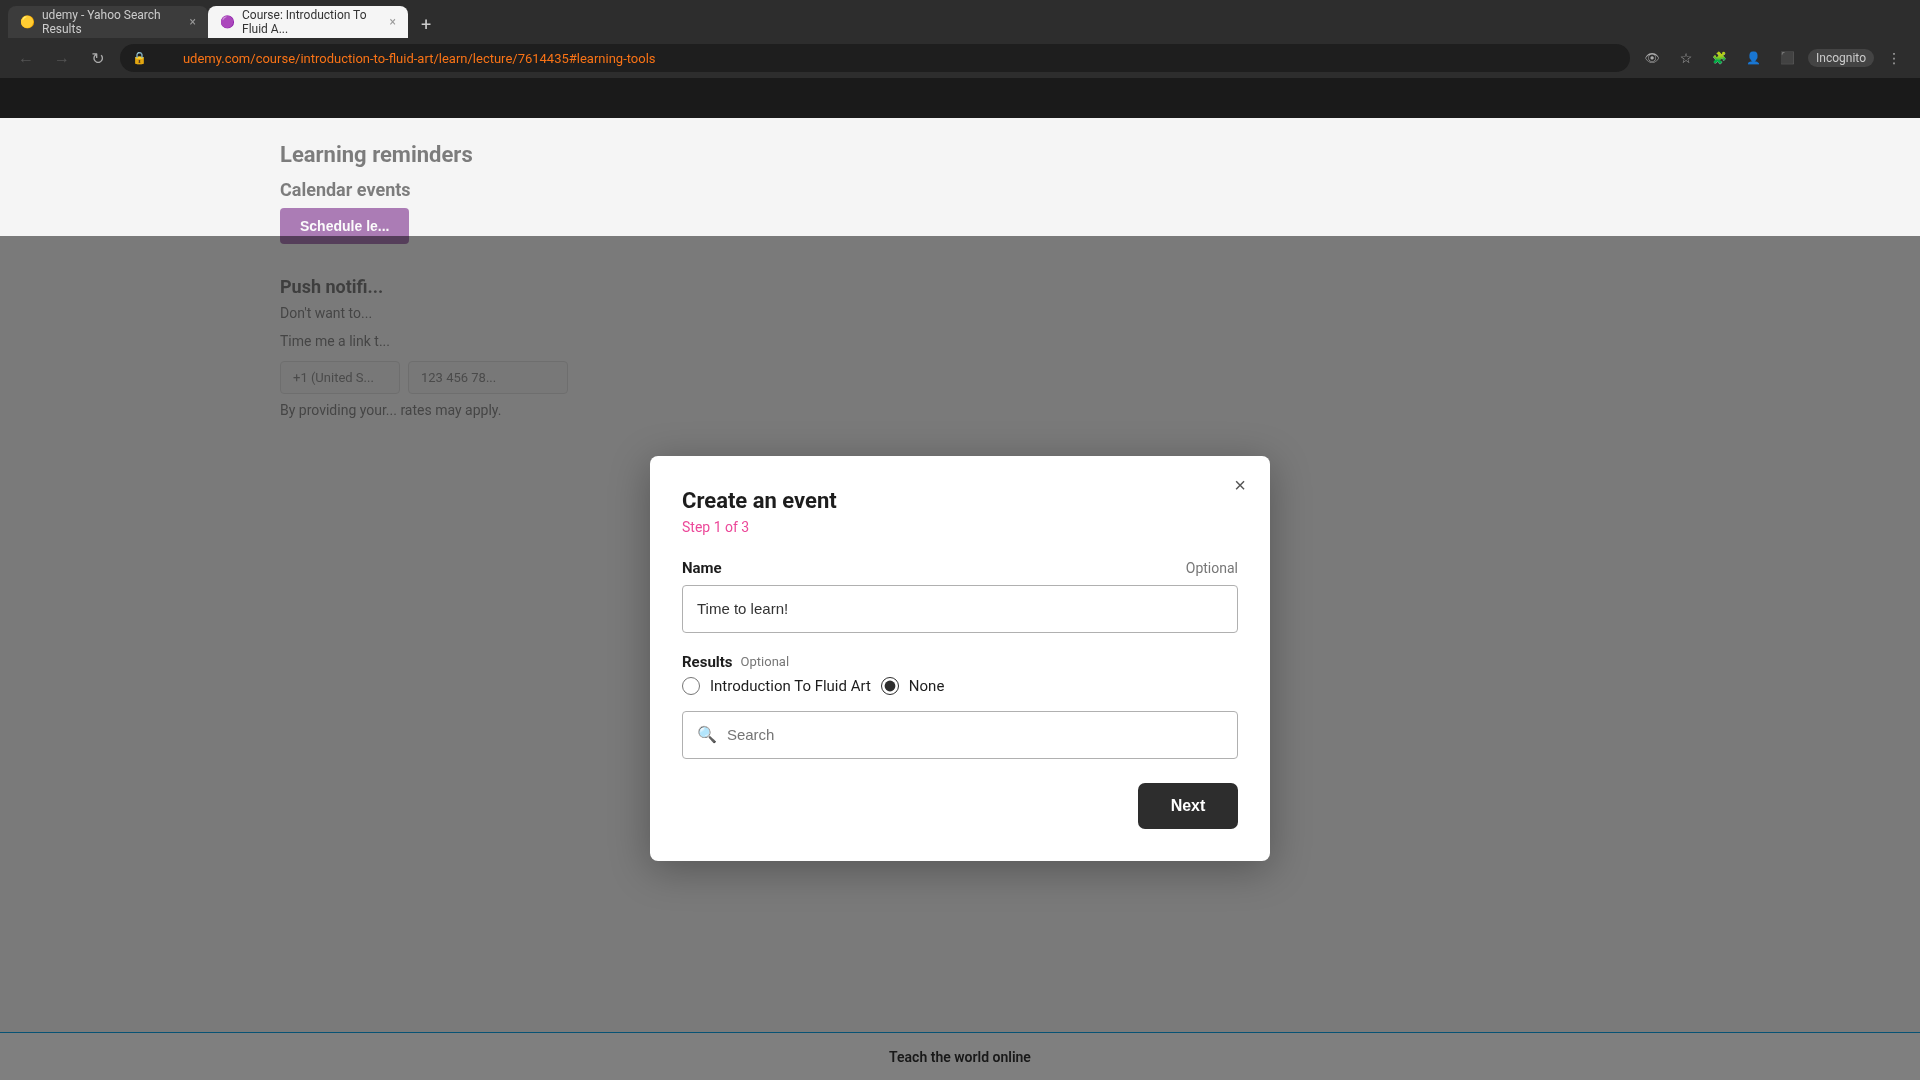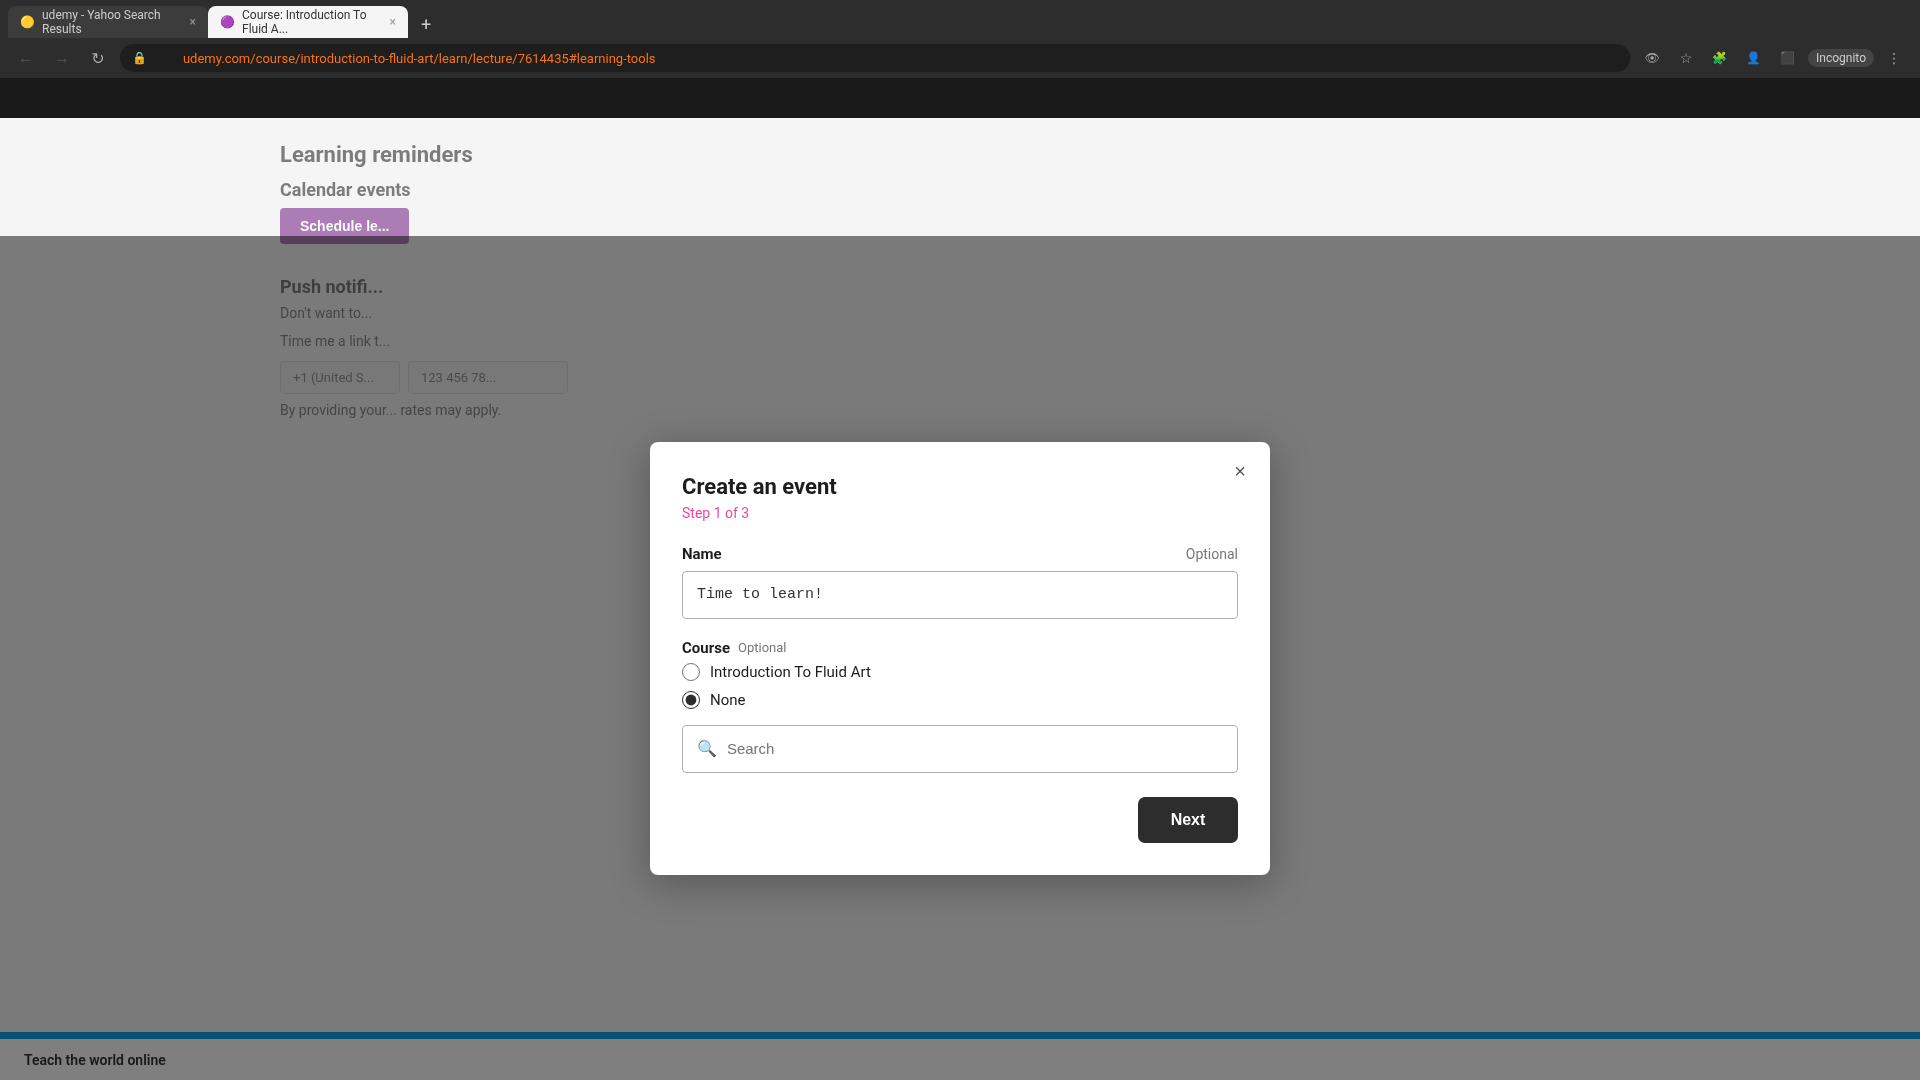--- a/index.html
+++ b/index.html
@@ -270,21 +270,20 @@
     .field-input {
       width: 100%;
       height: 48px;
       border: 1.5px solid #b0b0b0;
       border-radius: 4px;
       padding: 0 14px;
       font-size: 15px;
       color: #333;
       outline: none;
       margin-bottom: 20px;
-      font-family: Liberation Mono, monospace;
     }
 
     .course-label-row {
       display: flex;
       align-items: center;
       gap: 8px;
       margin-bottom: 6px;
     }
 
     .course-label {
@@ -299,21 +298,21 @@
     }
 
     .course-hint {
       font-size: 14px;
       color: #555;
       margin-bottom: 14px;
     }
 
     .radio-group {
       display: flex;
-      flex-direction: column;
+      flex-direction: row;
       gap: 10px;
       margin-bottom: 16px;
     }
 
     .radio-item {
       display: flex;
       align-items: center;
       gap: 10px;
       cursor: pointer;
     }
@@ -374,25 +373,26 @@
     }
 
     
     .bottom-bar {
       position: absolute;
       bottom: 0;
       left: 0;
       right: 0;
       height: 48px;
       background: #fff;
-      border-top: 7px solid #0ea5e9;
+      border-top: 1px solid #0ea5e9;
       display: flex;
       align-items: center;
       padding: 0 24px;
       z-index: 50;
+      justify-content: center;
     }
 
     .bottom-text {
       font-size: 14px;
       color: #333;
       font-weight: 600;
     }
   </style>
 </head>
 <body>
@@ -465,21 +465,21 @@
 
       
       <div class="field-row">
         <span class="field-label">Name</span>
         <span class="field-optional">Optional</span>
       </div>
       <input type="text" class="field-input" value="Time to learn!" placeholder="Time to learn!" style="">
 
       
       <div class="course-label-row">
-        <span class="course-label">Course</span>
+        <span class="course-label">Results</span>
         <span class="course-optional">Optional</span>
       </div>
 
       
       <div class="radio-group">
         <label class="radio-item">
           <input type="radio" class="radio-input" name="course" style="">
           <span class="radio-label">Introduction To Fluid Art</span>
         </label>
         <label class="radio-item">

